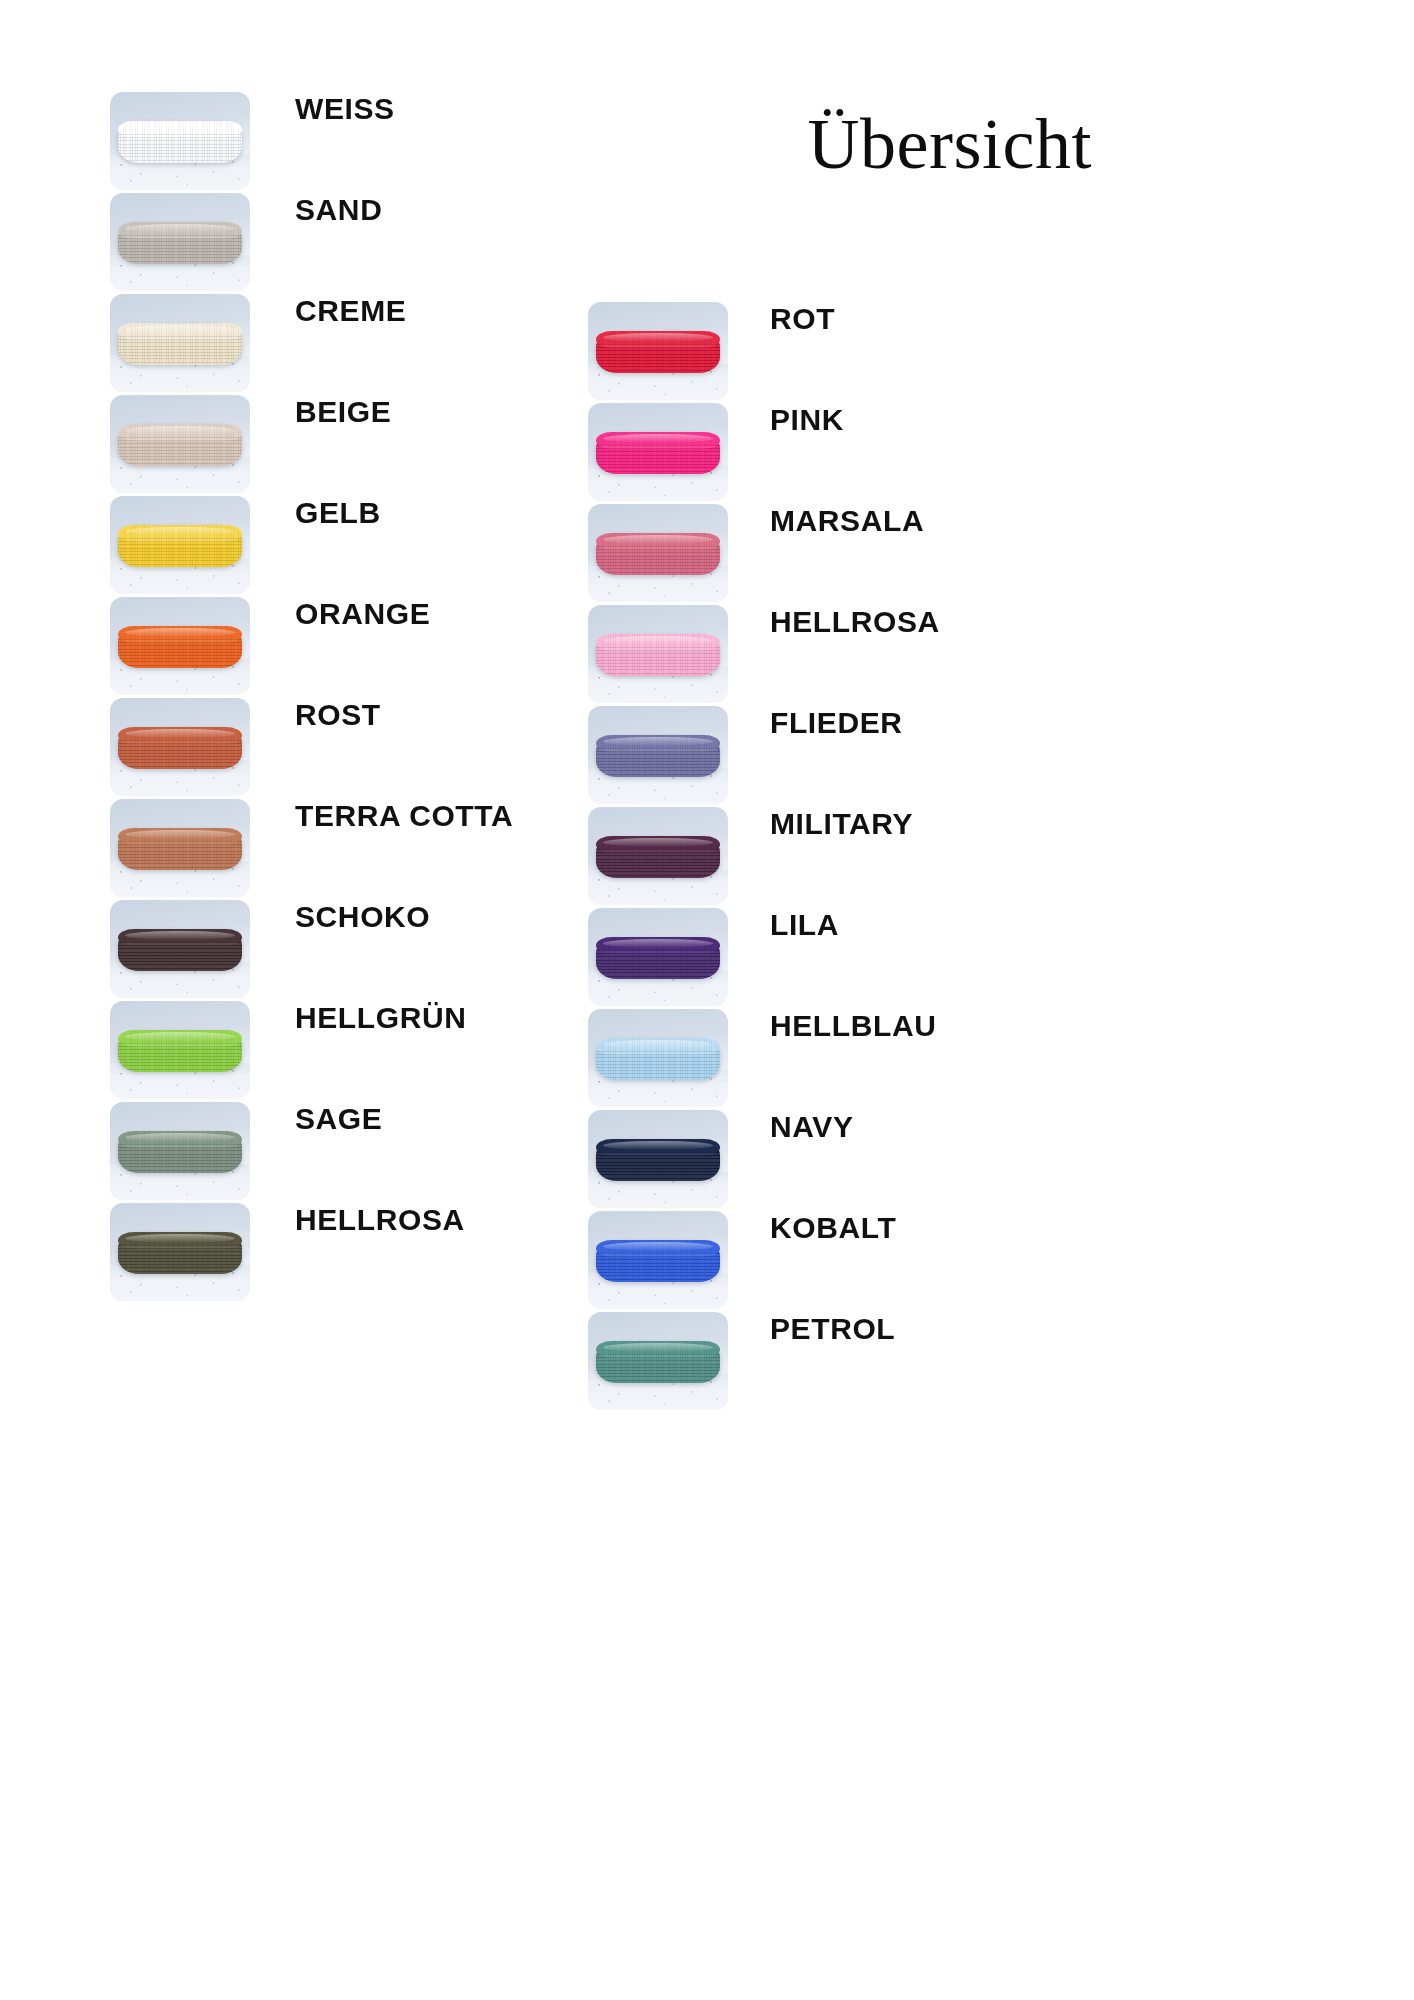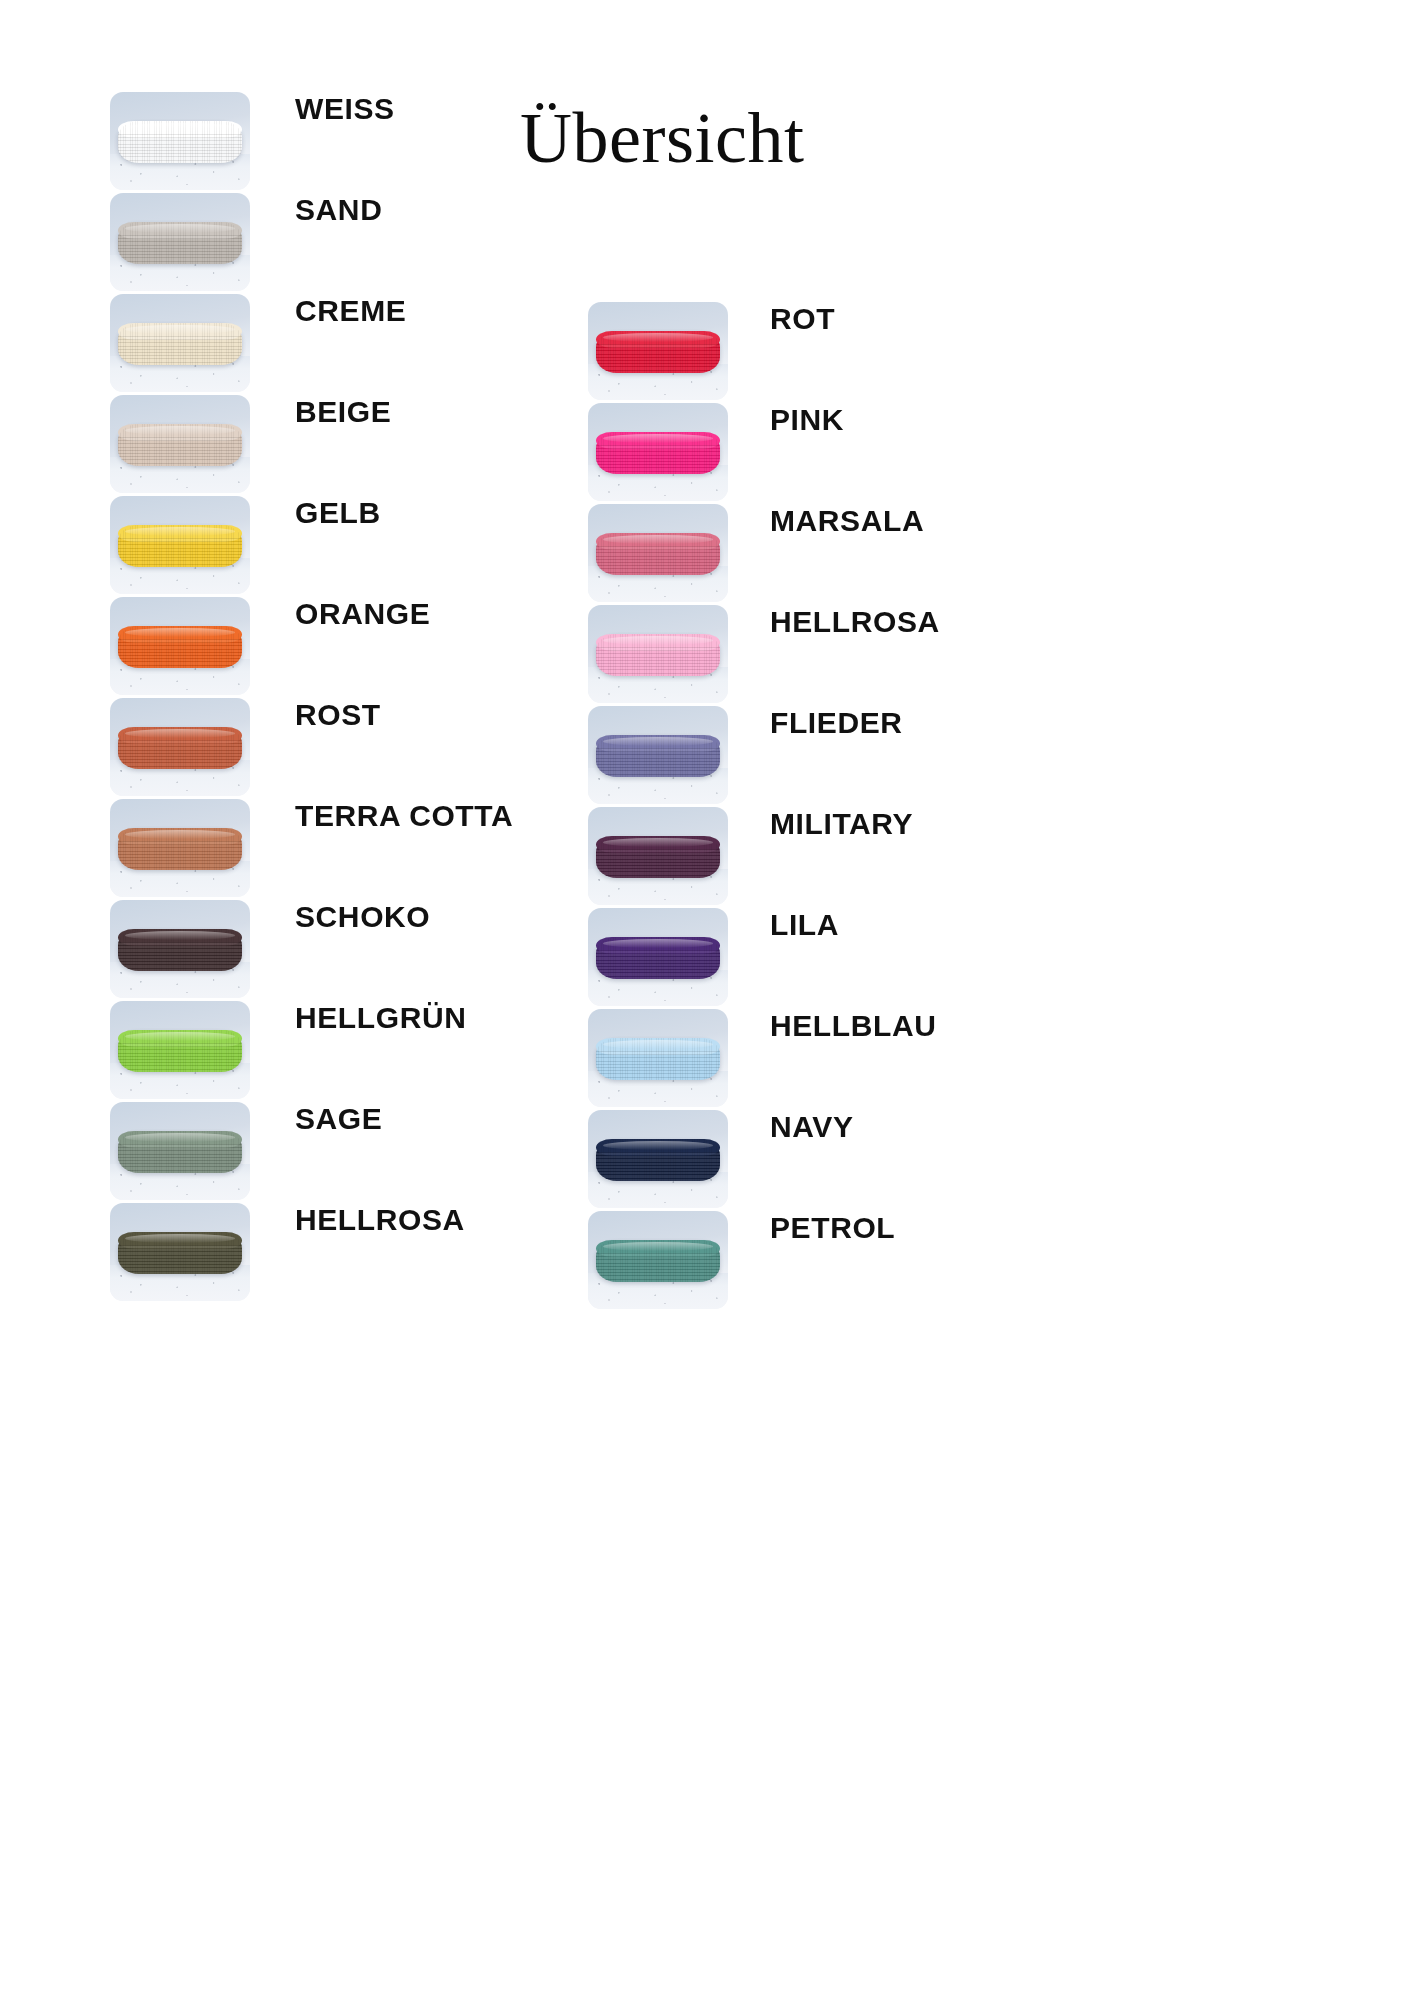--- a/index.html
+++ b/index.html
@@ -8,23 +8,23 @@
     background:#ffffff;
     font-family:"Liberation Sans", sans-serif;
     overflow:hidden;
     position:relative;
   }
   .page{position:relative;width:1414px;height:2000px;background:#fff;}
 
   
   .title{
     position:absolute;
-    left:520px; top:98px;
+    left:520px; top:104px;
     width:572px;
-    text-align:left;
+    text-align:right;
     font-family:"Liberation Serif", "DejaVu Serif", serif;
     color:#0d0d0d;
     font-size:72px;
     line-height:1.12;
     letter-spacing:0.5px;
     font-weight:400;
   }
   .title .l1{display:block;}
   .title .l2{display:block;}
 
@@ -398,20 +398,33 @@
             <div class="side"></div>
             <div class="weave"></div>
             <div class="gloss"></div>
           </div>
         </div>
         <div class="label">NAVY</div>
       </div>
       <div class="row">
         <div class="tile">
           <div class="ground"></div>
+          <div class="tail" style="background: rgb(58, 102, 226);"></div>
+          <div class="band" style="background: rgb(39, 85, 216);">
+            <div class="top" style="background: rgb(58, 102, 226);"></div>
+            <div class="side"></div>
+            <div class="weave"></div>
+            <div class="gloss"></div>
+          </div>
+        </div>
+        <div class="label">KOBALT</div>
+      </div>
+      <div class="row">
+        <div class="tile">
+          <div class="ground"></div>
           <div class="tail" style="background: rgb(88, 152, 143);"></div>
           <div class="band" style="background: rgb(76, 138, 130);">
             <div class="top" style="background: rgb(88, 152, 143);"></div>
             <div class="side"></div>
             <div class="weave"></div>
             <div class="gloss"></div>
           </div>
         </div>
         <div class="label">PETROL</div>
       </div>

